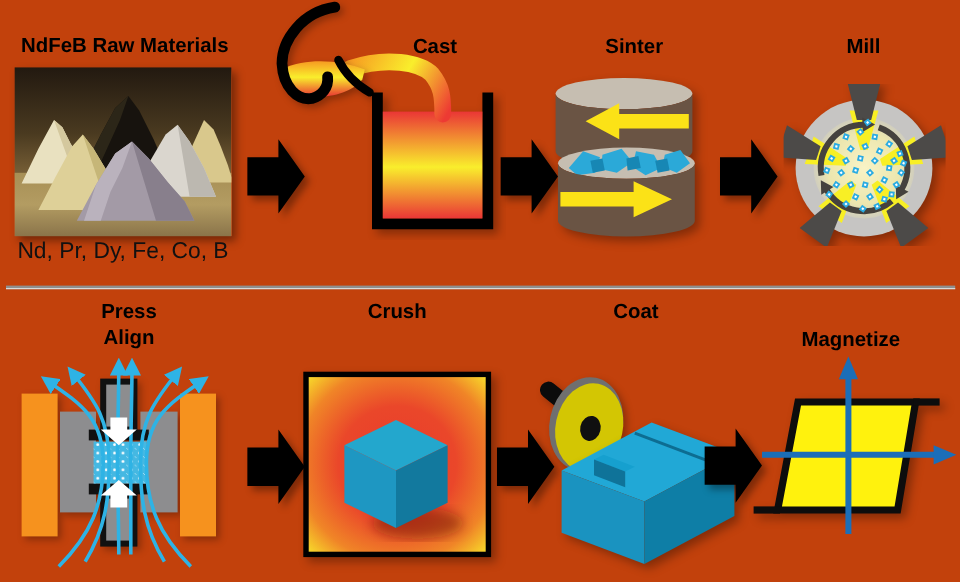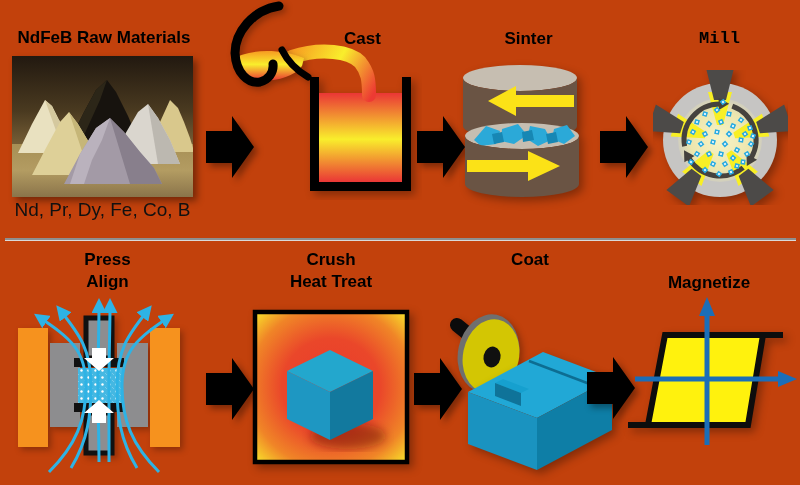--- a/index.html
+++ b/index.html
@@ -129,21 +129,21 @@
     <g>
       <path d="M13,84 A57 13 0 0 0 127,84 L127,132 A57 13 0 0 1 13,132 Z" fill="#6a5444"></path>
       <polygon points="15,108 76,108 76,99 108,114 76,129 76,120 15,120" fill="#fbe217"></polygon>
     </g>
   </svg>
 
   <svg class="flow-arrow" style="left:600px;top:114px;" viewBox="0 0 50 66">
     <polygon points="0,17 26,17 26,2 48,33 26,64 26,49 0,49" fill="#000"></polygon>
   </svg>
 
-  <div class="title" style="left:677px;top:28px;width:85px;font-family:Liberation Mono, monospace;">Mill</div>
+  <div class="title" style="left:677px;top:28px;width:85px;">Mill</div>
 
   <svg class="art" style="left:653px;top:70px;" width="135" height="135" viewBox="0 0 135 135">
     <defs>
       <radialGradient id="glow" cx="0.5" cy="0.5" r="0.55">
         <stop offset="0" stop-color="#f8f3c6"></stop>
           <stop offset="0.65" stop-color="#ece6ae"></stop>
         <stop offset="1" stop-color="#c6c5c3"></stop>
       </radialGradient>
       <g id="pp">
         <rect x="-2.4" y="-2.4" width="4.8" height="4.8" fill="#29abe2"></rect>
@@ -275,21 +275,20 @@
     <polygon points="84,58 98,58 98,68 106,68 91,81 76,68 84,68" fill="#fff"></polygon>
     <polygon points="84,133 98,133 98,123 106,123 91,110 76,123 84,123" fill="#fff"></polygon>
   </svg>
 
   <svg class="flow-arrow" style="left:206px;top:356px;" viewBox="0 0 50 66">
     <polygon points="0,17 26,17 26,2 48,33 26,64 26,49 0,49" fill="#000"></polygon>
   </svg>
 
   <div class="title" style="left:250px;top:249px;width:162px;">
     <div>Crush</div>
-    <div>Heat Treat</div>
   </div>
 
   <svg class="art sh" style="left:248px;top:298px;" width="165" height="175" viewBox="0 0 165 175">
     <defs>
       <radialGradient id="fgrad" cx="0.5" cy="0.5" r="0.72">
         <stop offset="0" stop-color="#e93b2c"></stop>
           <stop offset="0.45" stop-color="#ea472a"></stop>
         <stop offset="0.75" stop-color="#f08527"></stop>
           <stop offset="1" stop-color="#f9ed2b"></stop>
       </radialGradient>

